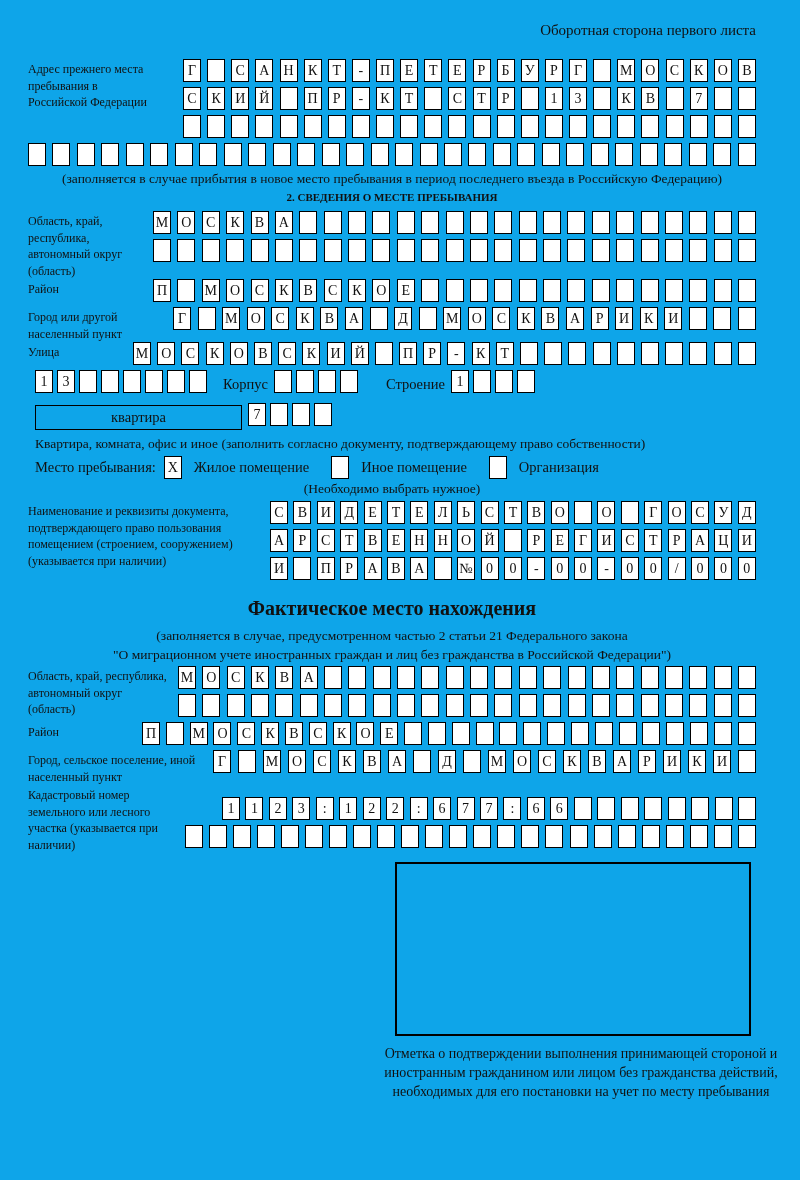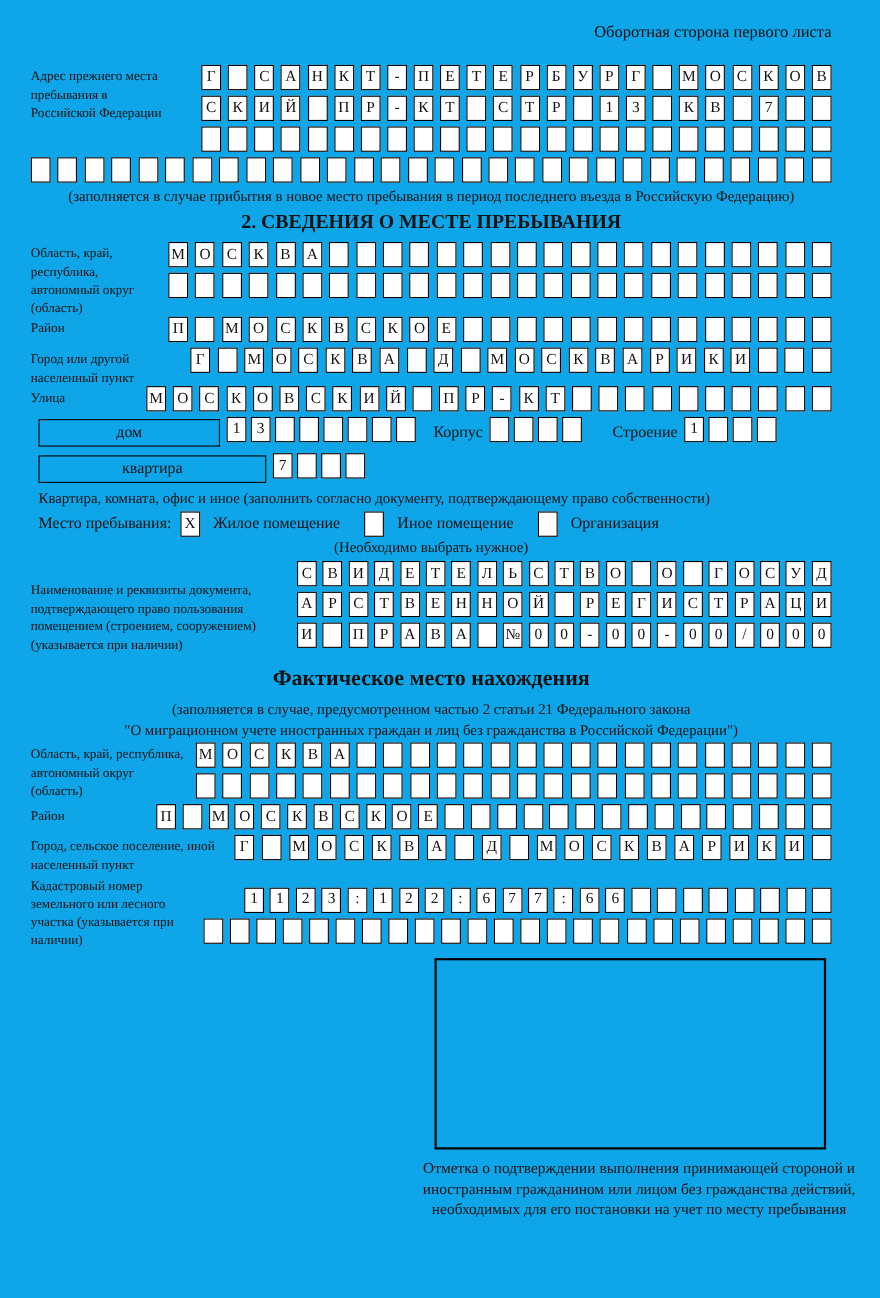--- a/index.html
+++ b/index.html
@@ -18,30 +18,30 @@
   .cells.tight { width:auto; justify-content:flex-start; }
   .cells.tight .bx { margin-right:4px; }
   .bx { flex:0 0 auto; width:18px; height:23px; border:1.6px solid #000; display:inline-flex;
         align-items:center; justify-content:center; font-size:14px; line-height:1; background:#fff; }
 
   .w-prev { width:155px; } .w-prev .lw { width:122px; }
   .w-region { width:125px; } .w-region .lw { width:110px; }
   .w-district { width:125px; }
   .w-city { width:145px; } .w-city .lw { width:135px; }
   .w-street { width:105px; }
-  .w-doc { width:242px; } .w-doc .lw { width:218px;margin-top:16px; }
+  .w-doc { width:242px; } .w-doc .lw { width:218px; }
   .w-region2 { width:150px; } .w-region2 .lw { width:140px; }
   .w-district2 { width:114px; }
   .w-city2 { width:185px; } .w-city2 .lw { width:180px; }
   .w-cad { width:157px; } .w-cad .lw { width:150px; }
 
   .caption { font-size:13.5px; margin:0 0 4px 0; }
   .caption.center { text-align:center; }
   .caption.indent { margin-left:7px; }
-  .sec-title { text-align:center; font-weight:bold; font-size:18px; margin:4px 0 8px 0; }
+  .sec-title { text-align:center; font-weight:bold; font-size:11px; margin:4px 0 8px 0; }
 
   .house-row { display:flex; align-items:center; margin:0 0 5px 7px; }
   .wide-box { height:25px; border:1.6px solid #000; display:inline-flex; align-items:center;
               justify-content:center; font-size:14.5px; margin-right:6px; flex:0 0 auto; }
   .wb-house { width:165px; }
   .wb-apt { width:207px; }
   .inline-label { font-size:14.5px; margin:0 6px; flex:0 0 auto; }
   .ml12 { margin-left:12px; } .ml18 { margin-left:24px; }
 
   .stay-row { display:flex; align-items:center; font-size:14.5px; margin:4px 0 2px 7px; }
@@ -343,21 +343,20 @@
           <span class="bx"></span>
           <span class="bx"></span>
           <span class="bx"></span>
           <span class="bx"></span>
           <span class="bx"></span>
         </div>
     </div>
   </div>
 
   <div class="house-row">
-    <span class="wide-box wb-house">дом</span>
     <span class="cells tight">
         <span class="bx">1</span>
         <span class="bx">3</span>
         <span class="bx"></span>
         <span class="bx"></span>
         <span class="bx"></span>
         <span class="bx"></span>
         <span class="bx"></span>
         <span class="bx"></span>
       </span>

